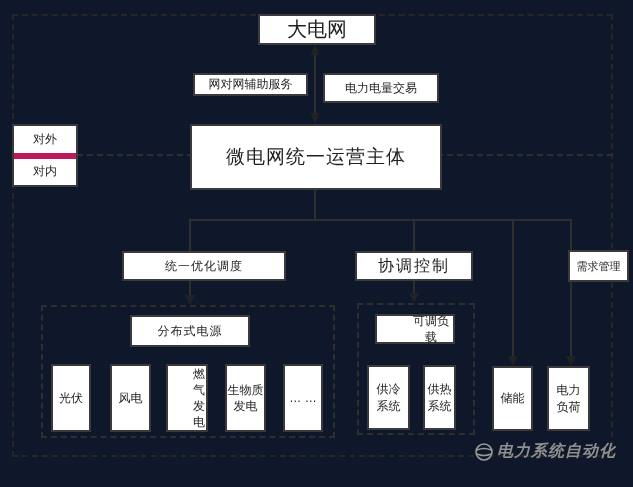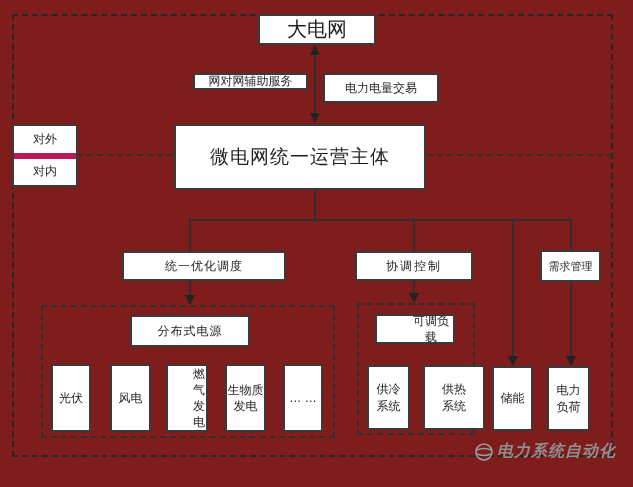--- a/index.html
+++ b/index.html
@@ -1,57 +1,57 @@
 <!DOCTYPE html>
 <html><head>
 <meta charset="utf-8">
 <style>
   html,body{margin:0;padding:0;background:#ffffff;}
   *{box-sizing:border-box;}
   .stage{
-    position:relative;width:633px;height:487px;background:#7f1d1d;overflow:hidden;
+    position:relative;width:633px;height:487px;background:#0f172a;overflow:hidden;
     font-family:"Liberation Sans","DejaVu Sans",sans-serif;color:#1f1f1f;
   }
   
   .node{
     position:absolute;background:#ffffff;border:2px solid #3a3a3a;
     display:flex;align-items:center;justify-content:center;text-align:center;
     white-space:pre-line;line-height:1.35;z-index:2;
   }
   .group{position:absolute;border:2px dashed #2e2e2e;background:transparent;z-index:1;}
   .hline,.vline{position:absolute;background:#2e2e2e;z-index:1;}
   .arrow{position:absolute;width:0;height:0;z-index:2;}
   .arrow.down{border-left:5px solid transparent;border-right:5px solid transparent;border-top:10px solid #222;}
   .arrow.up{border-left:5px solid transparent;border-right:5px solid transparent;border-bottom:10px solid #222;}
   
   #outer-border{position:absolute;left:12px;top:14px;width:601px;height:443px;border:2px dashed #262626;z-index:0;}
   #divider-line{position:absolute;left:77px;top:154px;width:536px;height:0;border-top:2px dashed #2e2e2e;z-index:1;}
   
   #grid-box{left:258px;top:14px;width:118px;height:31px;font-size:20px;z-index:3;}
-  #ancillary-box{left:193px;top:73px;width:115px;height:17px;font-size:12px;}
+  #ancillary-box{left:193px;top:73px;width:115px;height:23px;font-size:12px;}
   #trade-box{left:323px;top:73px;width:116px;height:30px;font-size:12px;}
   #side-box{position:absolute;left:12px;top:124px;width:66px;height:63px;border:2px solid #3a3a3a;background:#fff;z-index:2;display:flex;flex-direction:column;}
   #side-box .cell{flex:1;display:flex;align-items:center;justify-content:center;font-size:12px;}
   #side-box .cell.top{border-bottom:6px solid #be185d;}
-  #operator-box{left:174px;top:124px;width:252px;height:66px;font-size:19px;letter-spacing:1px;z-index:2;}
+  #operator-box{left:190px;top:124px;width:252px;height:66px;font-size:19px;letter-spacing:1px;z-index:2;}
   #dispatch-box{left:122px;top:251px;width:164px;height:30px;font-size:12px;letter-spacing:1px;}
-  #control-box{left:355px;top:251px;width:118px;height:30px;font-size:12px;letter-spacing:2px;}
-  #demand-box{left:540px;top:250px;width:61px;height:32px;font-size:11px;}
+  #control-box{left:355px;top:251px;width:118px;height:30px;font-size:16px;letter-spacing:2px;}
+  #demand-box{left:568px;top:250px;width:61px;height:32px;font-size:11px;}
   #der-group{left:41px;top:305px;width:294px;height:133px;}
   #der-title-box{left:130px;top:315px;width:120px;height:32px;font-size:12px;letter-spacing:1px;justify-content:center;}
   #adj-group{left:357px;top:303px;width:118px;height:132px;}
   #adj-title-box{left:375px;top:314px;width:80px;height:30px;font-size:12px;padding-left:32px;}
   .tall{font-size:12px;}
   #der-item-0{left:51px;top:364px;width:40px;height:68px;}
   #der-item-1{left:110px;top:364px;width:41px;height:68px;}
   #der-item-2{left:166px;top:364px;width:42px;height:68px;padding-left:24px;}
   #der-item-3{left:225px;top:364px;width:41px;height:68px;}
   #der-item-4{left:283px;top:364px;width:40px;height:68px;}
   #adj-item-0{left:367px;top:365px;width:43px;height:65px;}
-  #adj-item-1{left:423px;top:365px;width:62px;height:65px;}
+  #adj-item-1{left:423px;top:365px;width:33px;height:65px;}
   #storage-box{left:492px;top:366px;width:41px;height:65px;}
   #pload-box{left:547px;top:366px;width:43px;height:65px;}
   
   #link-line{left:314px;top:52px;width:2px;height:63px;}
   #link-arrow-up{left:310px;top:45px;}
   #link-arrow-down{left:310px;top:113px;}
   #op-down{left:314px;top:190px;width:2px;height:30px;}
   #bus{left:189px;top:219px;width:383px;height:2px;}
   #drop-dispatch{left:189px;top:219px;width:2px;height:33px;}
   #drop-control{left:413px;top:219px;width:2px;height:33px;}

